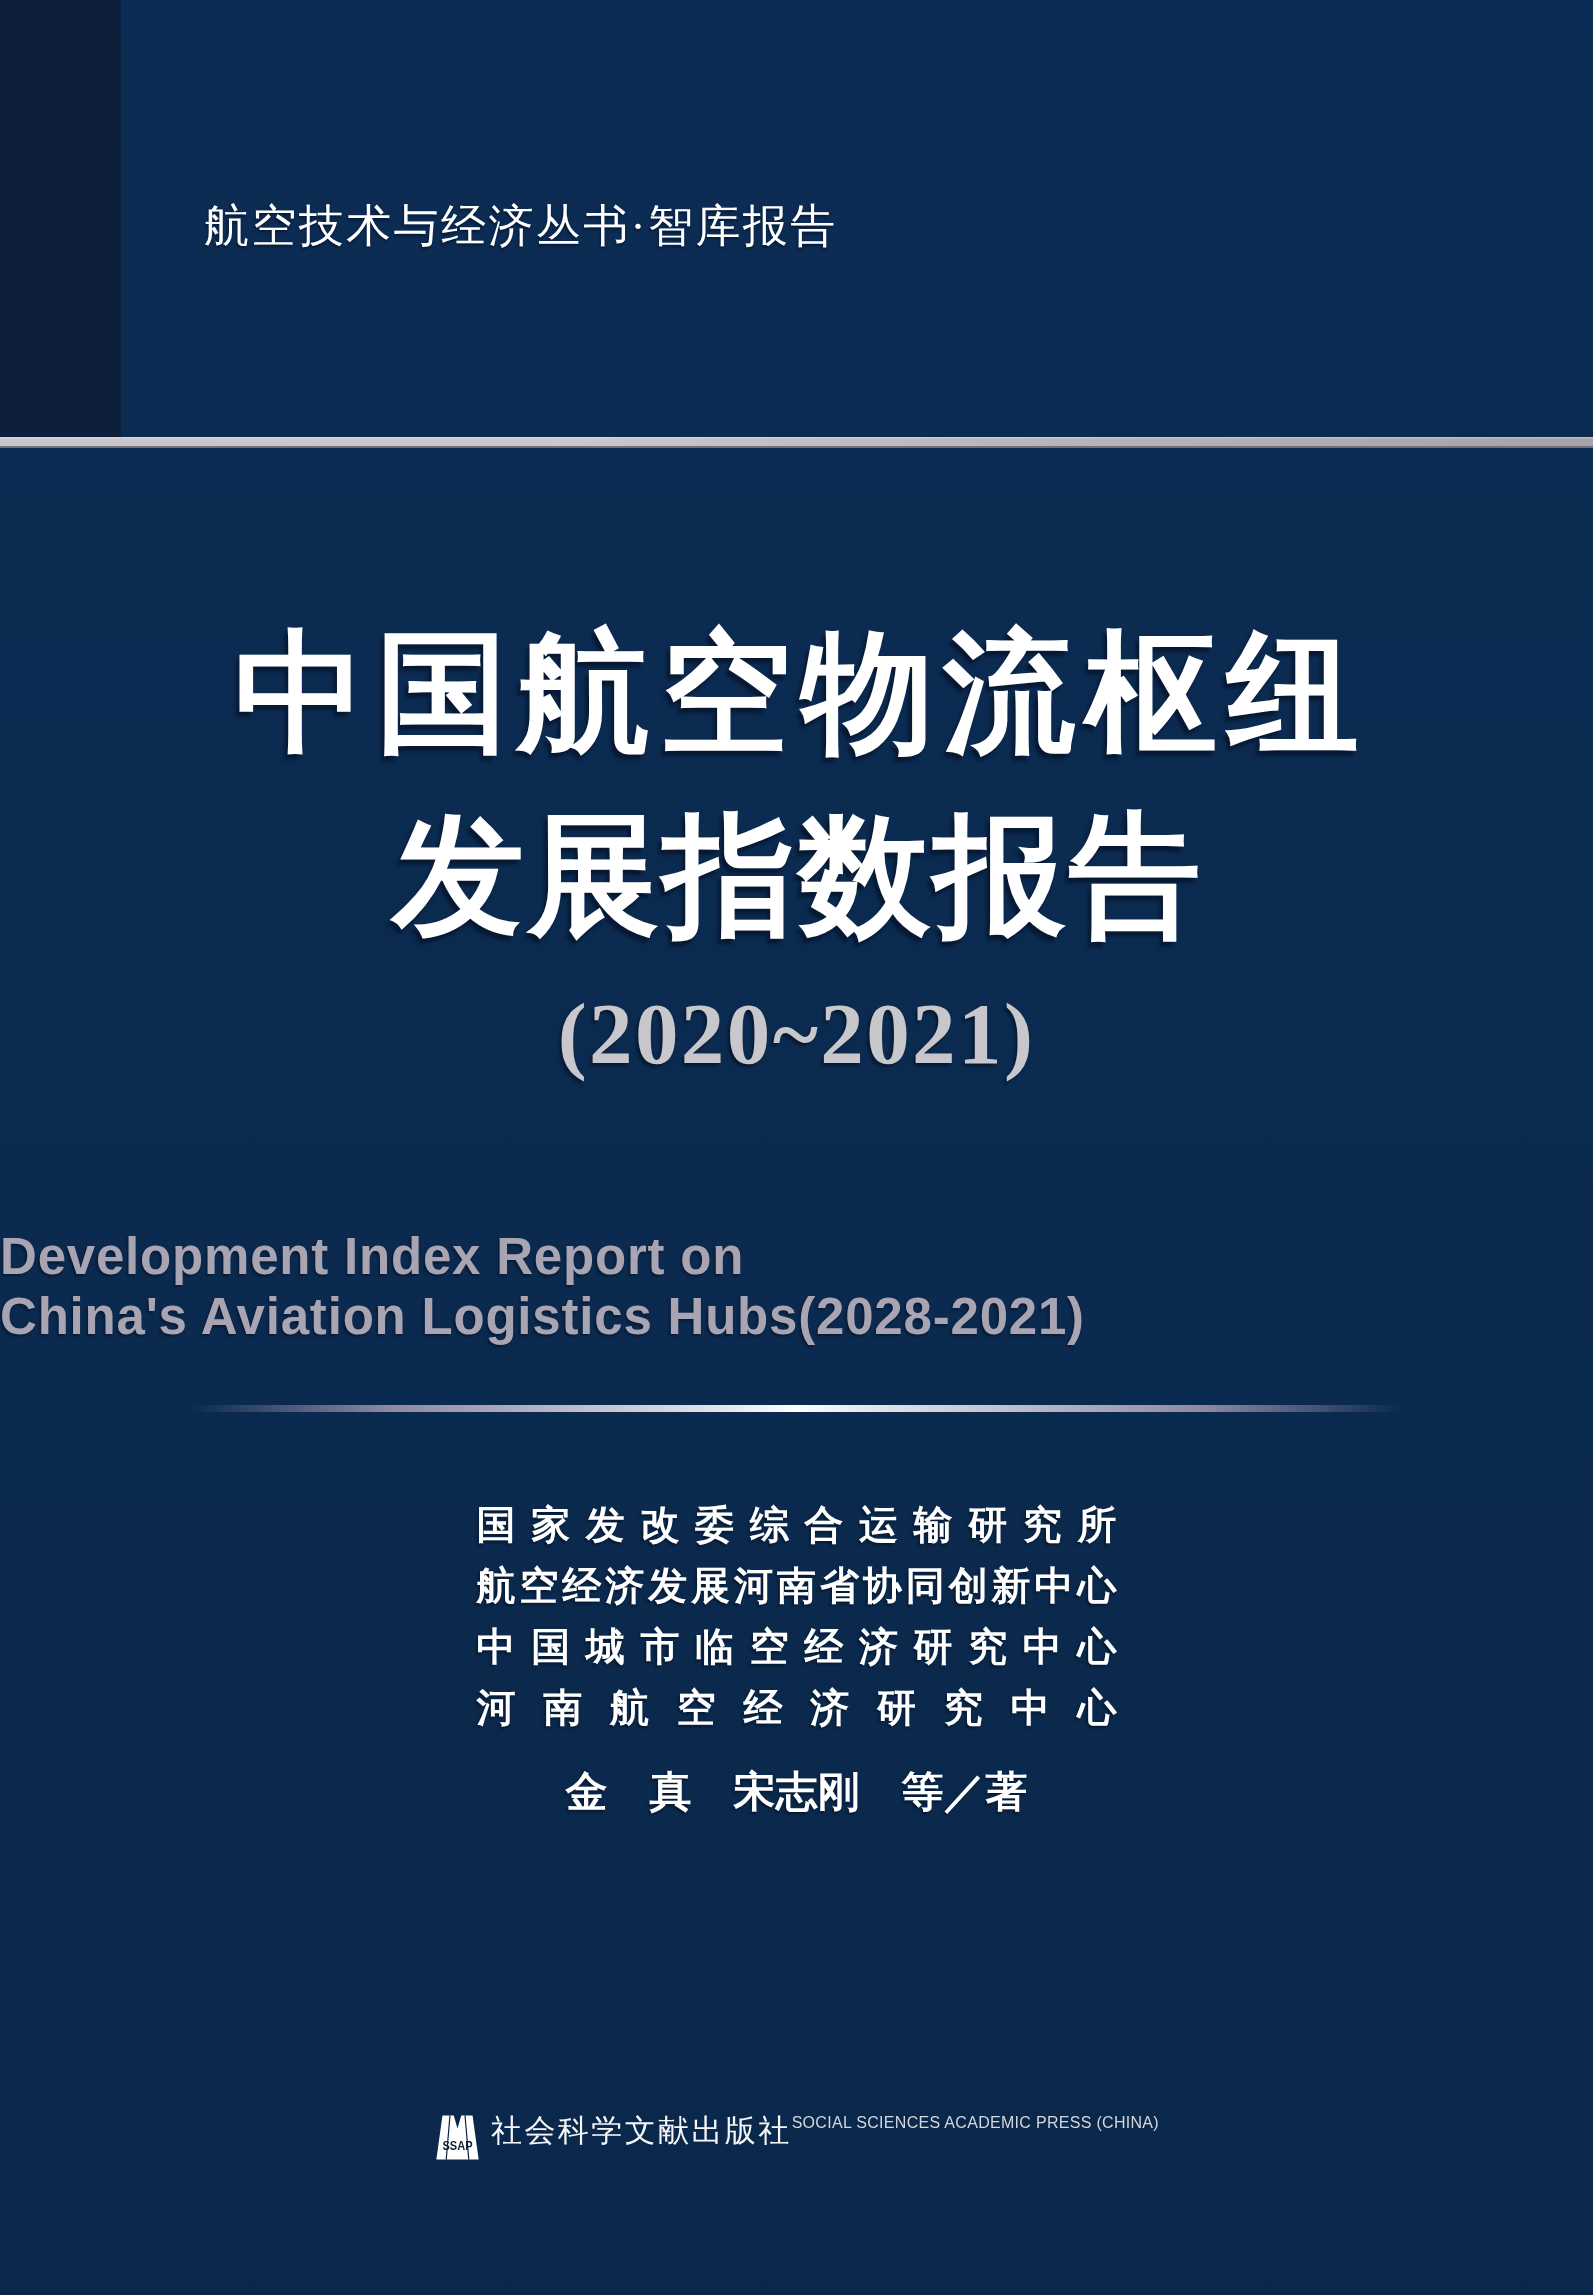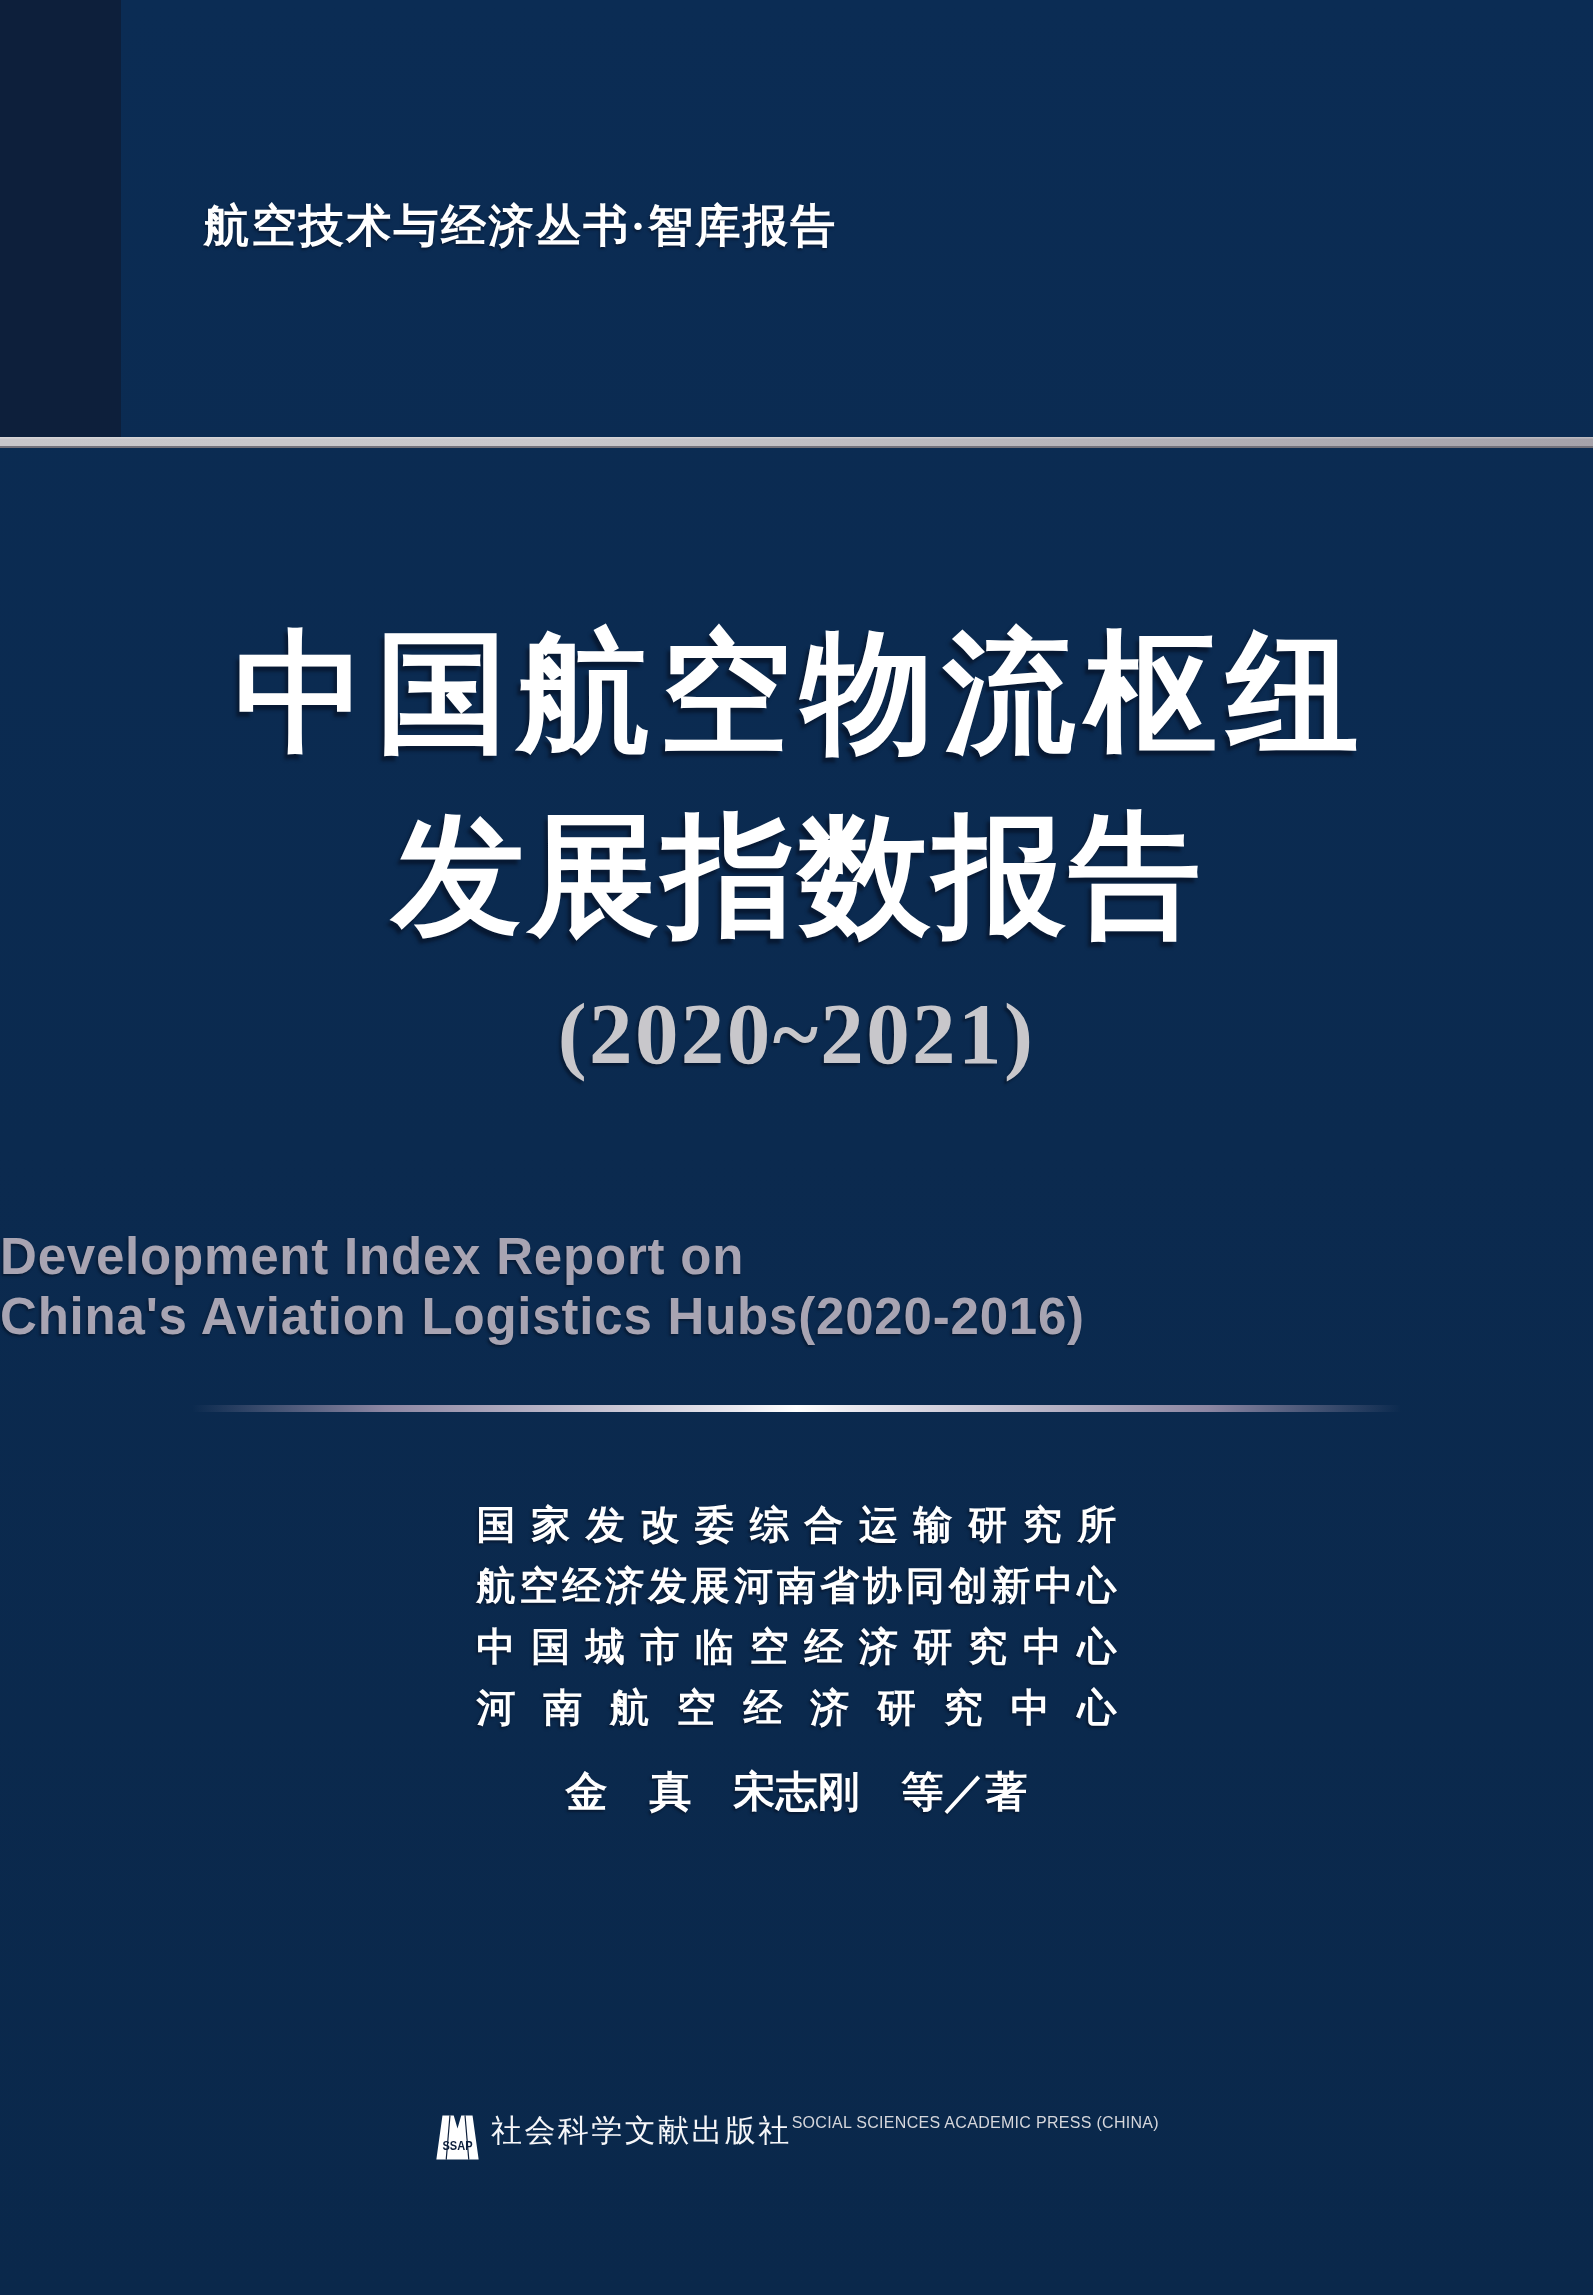--- a/index.html
+++ b/index.html
@@ -18,21 +18,21 @@
     left: 0; top: 0;
     width: 121px; height: 438px;
     background: #0d1f3b;
   }
 
   
   .series-title {
     position: absolute;
     left: 204px; top: 196px;
     font-size: 45px;
-    font-weight: bold;
+    font-weight: normal;
     letter-spacing: 2.4px;
     color: #ffffff;
     text-shadow: -0.8px 1.6px 2.4px rgba(3, 8, 22, 0.5);
     white-space: nowrap;
   }
 
   
   .metal-band {
     position: absolute;
     left: 0; top: 437px;
@@ -175,21 +175,21 @@
   <div class="metal-band"></div>
 
   <div class="title-line title-line-1">中国航空物流枢纽</div>
 
   <div class="title-line title-line-2">发展指数报告</div>
 
   <div class="edition-years">(2020~2021)</div>
 
   <div class="subtitle-en">
     <div>Development Index Report on</div>
-    <div>China's Aviation Logistics Hubs(2020-2016)</div>
+    <div>China's Aviation Logistics Hubs(2028-2021)</div>
   </div>
 
   <div class="divider-rule"></div>
 
   <div class="institutions">
     <div class="institution-line">
         <span>国</span>
         <span>家</span>
         <span>发</span>
         <span>改</span>

